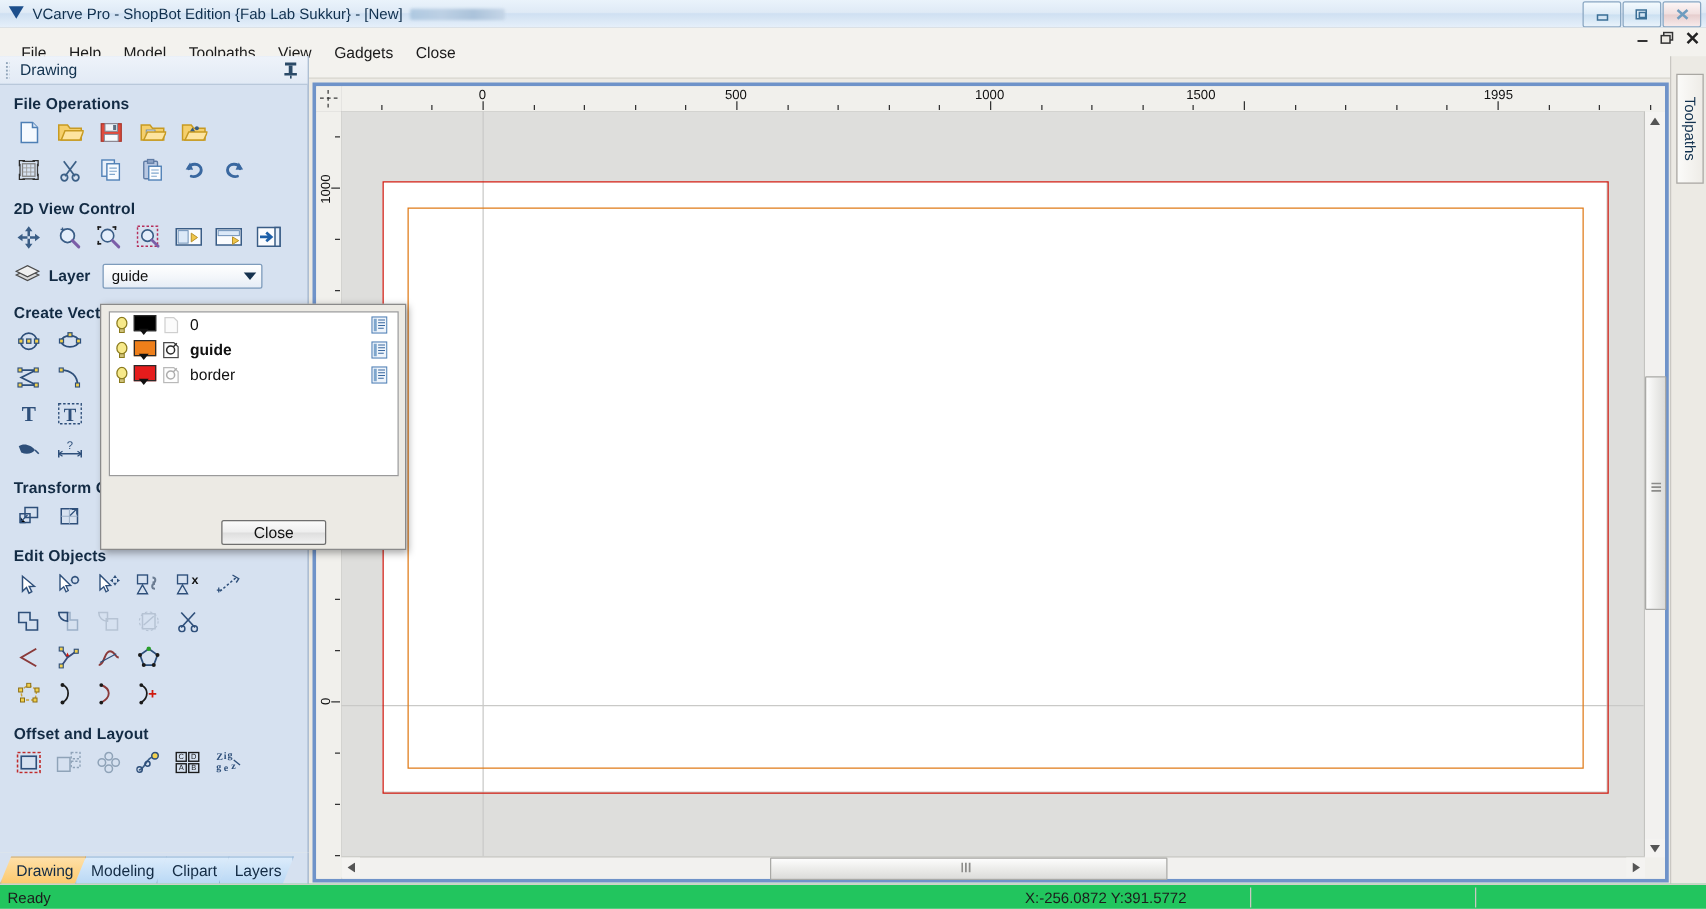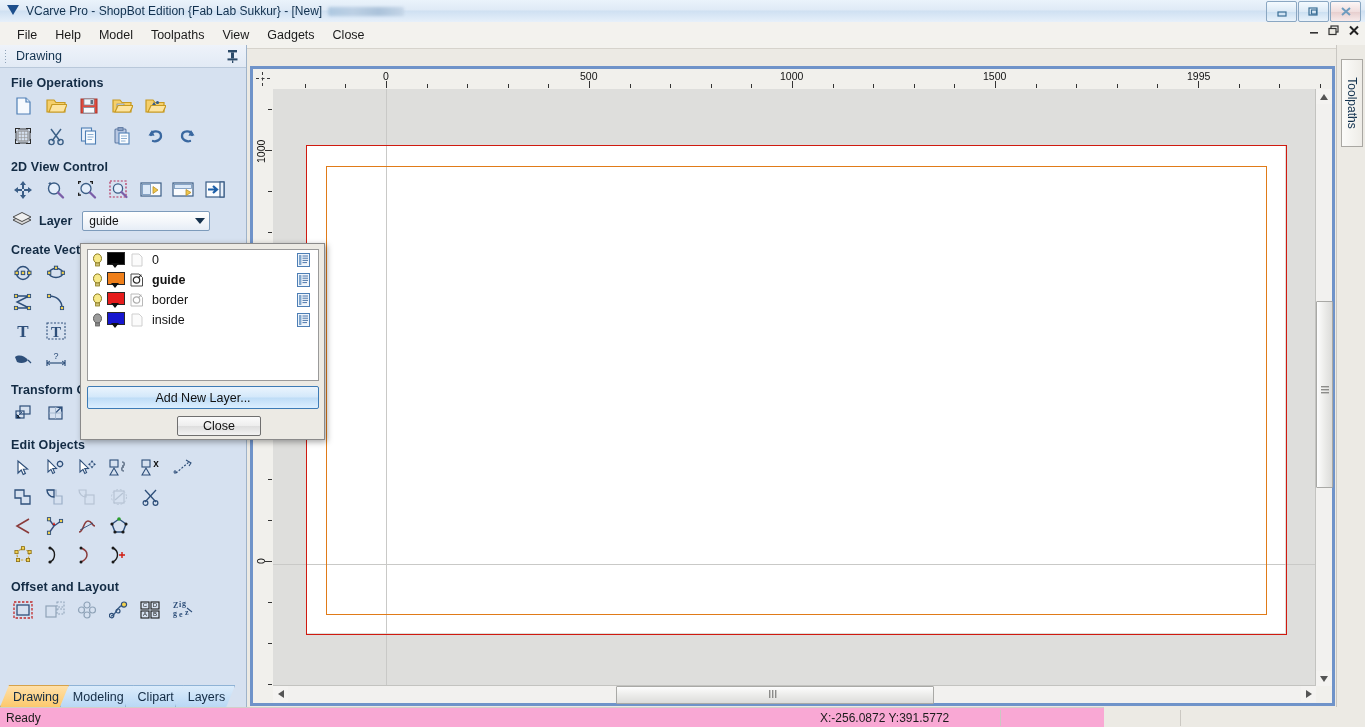--- a/index.html
+++ b/index.html
@@ -30,21 +30,21 @@
   .win-btns{position:absolute;right:4px;top:1px;display:flex;gap:1px;}
   .win-btn{
     width:29px;height:19px;border:1px solid #8aa7c2;border-radius:2px;
     background:linear-gradient(to bottom,#f4fafe,#dceaf6 50%,#cadff1 51%,#e9f3fb);
     display:flex;align-items:center;justify-content:center;color:#24516f;font-size:11px;
   }
   .win-btn.close{background:linear-gradient(to bottom,#fdf6f6,#f0dede 50%,#e6cdcd 51%,#f7eaea);}
 
   
   .menubar{
-    position:absolute;left:0;top:22px;width:1365px;height:27px;
+    position:absolute;left:0;top:22px;width:1365px;height:41px;
     background:#f3f2ee;border-bottom:1px solid #d6d3cc;
     display:flex;align-items:center;padding-left:8px;box-sizing:border-box;
   }
   .menu-item{padding:3px 9px;font-size:12.5px;color:#1b1b1b;cursor:default;}
 
   
   .mdi-btns{position:absolute;right:5px;top:25px;display:flex;gap:8px;align-items:center;color:#333;font-size:12px;}
   .mdi-btns span{cursor:default;line-height:10px;}
 
   
@@ -199,22 +199,22 @@
     border-left:1px solid #c9c7c2;}
   .vtab{
     position:absolute;left:4px;top:14px;width:20px;height:86px;
     border:1px solid #a9a7a2;background:linear-gradient(to right,#fbfbf9,#eeece7);
     display:flex;align-items:center;justify-content:center;
   }
   .vtab span{transform:rotate(90deg);white-space:nowrap;font-size:12px;color:#12324f;}
 
   
   .statusbar{
-    position:absolute;left:0;top:707px;width:1104px;height:20px;
-    background:#f9a8d4;border-top:1px solid #d2cfc9;
+    position:absolute;left:0;top:707px;width:1365px;height:20px;
+    background:#22c55e;border-top:1px solid #d2cfc9;
     display:flex;align-items:center;font-size:12px;color:#1c1c1c;
   }
   .st-ready{margin-left:6px;}
   .st-coords{position:absolute;left:820px;}
   .st-sep{position:absolute;left:1000px;top:2px;height:16px;border-left:1px solid #cbc8c2;}
   .st-sep2{position:absolute;left:1180px;top:2px;height:16px;border-left:1px solid #cbc8c2;}
 </style>
 </head>
 <body>
 
@@ -903,49 +903,23 @@
         <span class="lprops">
           <svg width="13" height="14" viewBox="0 0 13 14">
               <rect x="0.5" y="0.5" width="12" height="13" fill="#eef4fb" stroke="#4e7fb5" stroke-width="1"></rect>
               <rect x="2" y="2" width="2.4" height="10" fill="#7fa6cd"></rect>
               <path d="M5.5 3 H11 M5.5 5.2 H11 M5.5 7.4 H11 M5.5 9.6 H10" stroke="#3a68a0" stroke-width=".9"></path>
             </svg>
         </span>
       </div>
 
 
-      <div class="layer-item">
-        <span class="lamp">
-          <svg width="11" height="15" viewBox="0 0 11 15">
-              <ellipse cx="5.5" cy="5.5" rx="4" ry="4.6" fill="#9c9c9c" stroke="#5c5c5c" stroke-width="1"></ellipse>
-              <rect x="3.6" y="10" width="3.8" height="3" fill="#8a8a8a" stroke="#5c5c5c" stroke-width=".8"></rect>
-            </svg>
-        </span>
-        <span class="swatchwrap">
-          <span class="swatch" style="background:#1616cf"></span>
-            <span class="swatch-tri"></span>
-        </span>
-        <span class="lk">
-          <svg width="12" height="14" viewBox="0 0 12 14">
-              <path d="M1 1 H8 L11 4 V13 H1 Z" fill="#fbfbfb" stroke="#cfcfcf" stroke-width="1"></path>
-            </svg>
-        </span>
-        <span class="lname">inside</span>
-        <span class="lprops">
-          <svg width="13" height="14" viewBox="0 0 13 14">
-              <rect x="0.5" y="0.5" width="12" height="13" fill="#eef4fb" stroke="#4e7fb5" stroke-width="1"></rect>
-              <rect x="2" y="2" width="2.4" height="10" fill="#7fa6cd"></rect>
-              <path d="M5.5 3 H11 M5.5 5.2 H11 M5.5 7.4 H11 M5.5 9.6 H10" stroke="#3a68a0" stroke-width=".9"></path>
-            </svg>
-        </span>
-      </div>
-
-    </div>
-
-    <div class="btn-add">Add New Layer...</div>
+
+    </div>
+
     <div class="btn-close">Close</div>
   </div>
 
   <div class="bottom-tabs">
     <div class="btab active">Drawing</div>
     <div class="btab">Modeling</div>
     <div class="btab">Clipart</div>
     <div class="btab">Layers</div>
   </div>
 
@@ -981,21 +955,21 @@
           <div class="rtick" style="left: 803.2px; width: 1px; height: 4px; top: 15px;"></div>
           <div class="rtick" style="left: 843.8px; width: 1px; height: 4px; top: 15px;"></div>
           <div class="rtick" style="left: 884.4px; width: 1px; height: 4px; top: 15px;"></div>
           <div class="rtick" style="left: 925px; width: 1px; height: 7px; top: 12px;"></div>
           <div class="rtick" style="left: 965.6px; width: 1px; height: 4px; top: 15px;"></div>
           <div class="rtick" style="left: 1006.2px; width: 1px; height: 4px; top: 15px;"></div>
           <div class="rtick" style="left: 1046.8px; width: 1px; height: 4px; top: 15px;"></div>
           <div class="rlabel" style="left: 110px; top: 1px;">0</div>
           <div class="rlabel" style="left: 307px; top: 1px;">500</div>
           <div class="rlabel" style="left: 507px; top: 1px;">1000</div>
-          <div class="rlabel" style="left: 710px; top: 1px;">1500</div>
+          <div class="rlabel" style="left: 676px; top: 1px;">1500</div>
           <div class="rlabel" style="left: 914px; top: 1px;">1995</div>
         </div>
       <div class="ruler-v" id="ruler-v">
           <div class="rtick" style="top: 19.9px; height: 1px; width: 4px; left: 15px;"></div>
           <div class="rtick" style="top: 61px; height: 1px; width: 7px; left: 12px;"></div>
           <div class="rtick" style="top: 102.1px; height: 1px; width: 4px; left: 15px;"></div>
           <div class="rtick" style="top: 143.2px; height: 1px; width: 4px; left: 15px;"></div>
           <div class="rtick" style="top: 184.3px; height: 1px; width: 4px; left: 15px;"></div>
           <div class="rtick" style="top: 225.4px; height: 1px; width: 4px; left: 15px;"></div>
           <div class="rtick" style="top: 266.5px; height: 1px; width: 7px; left: 12px;"></div>

